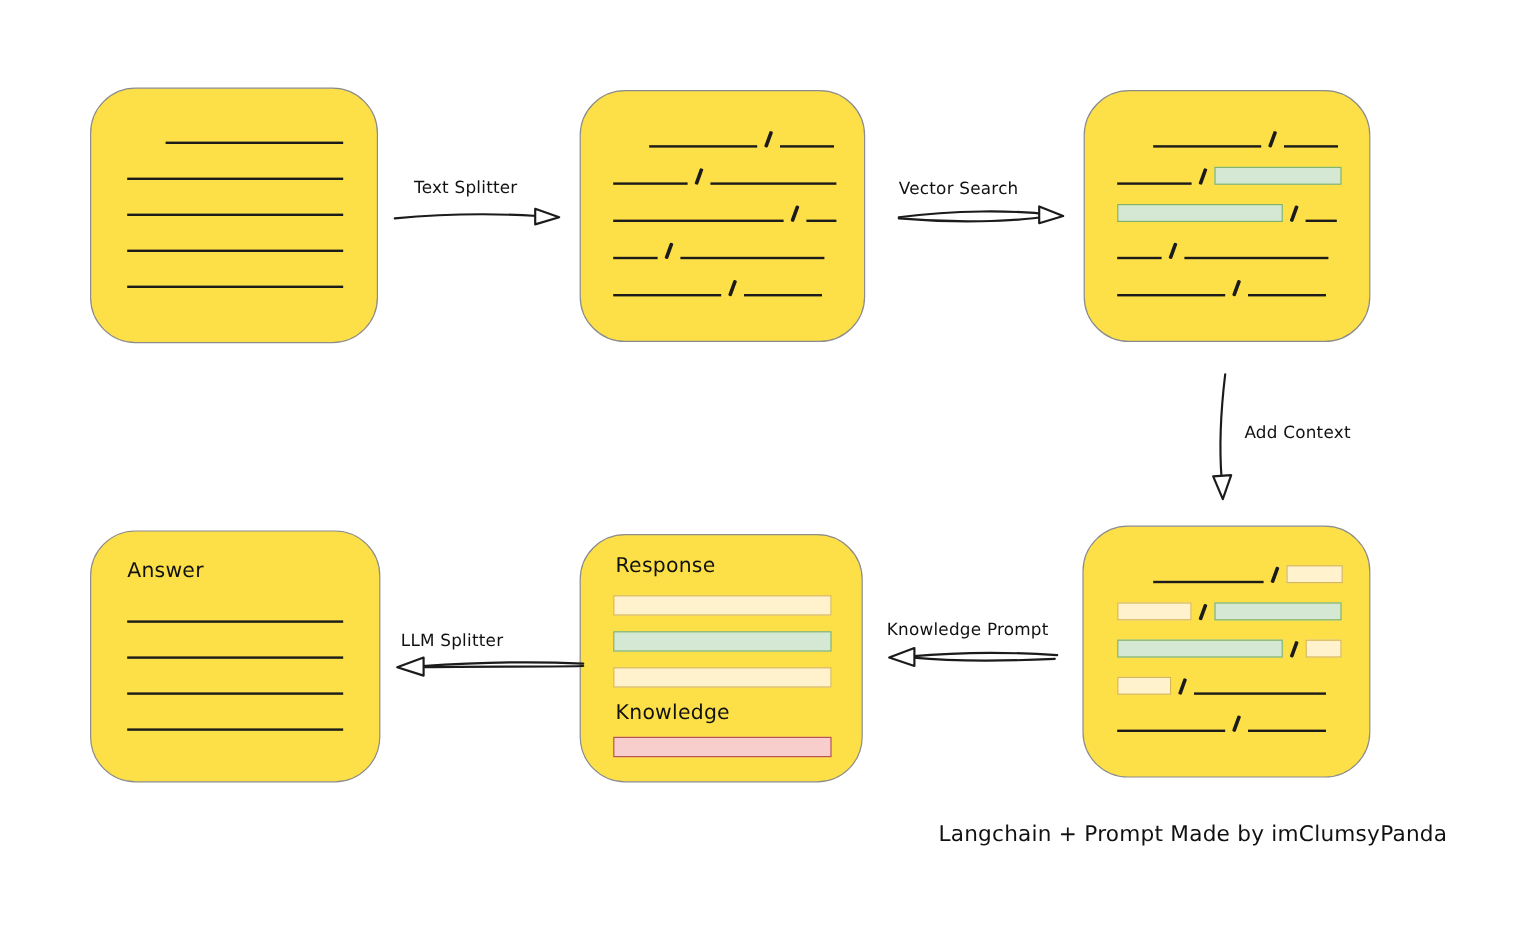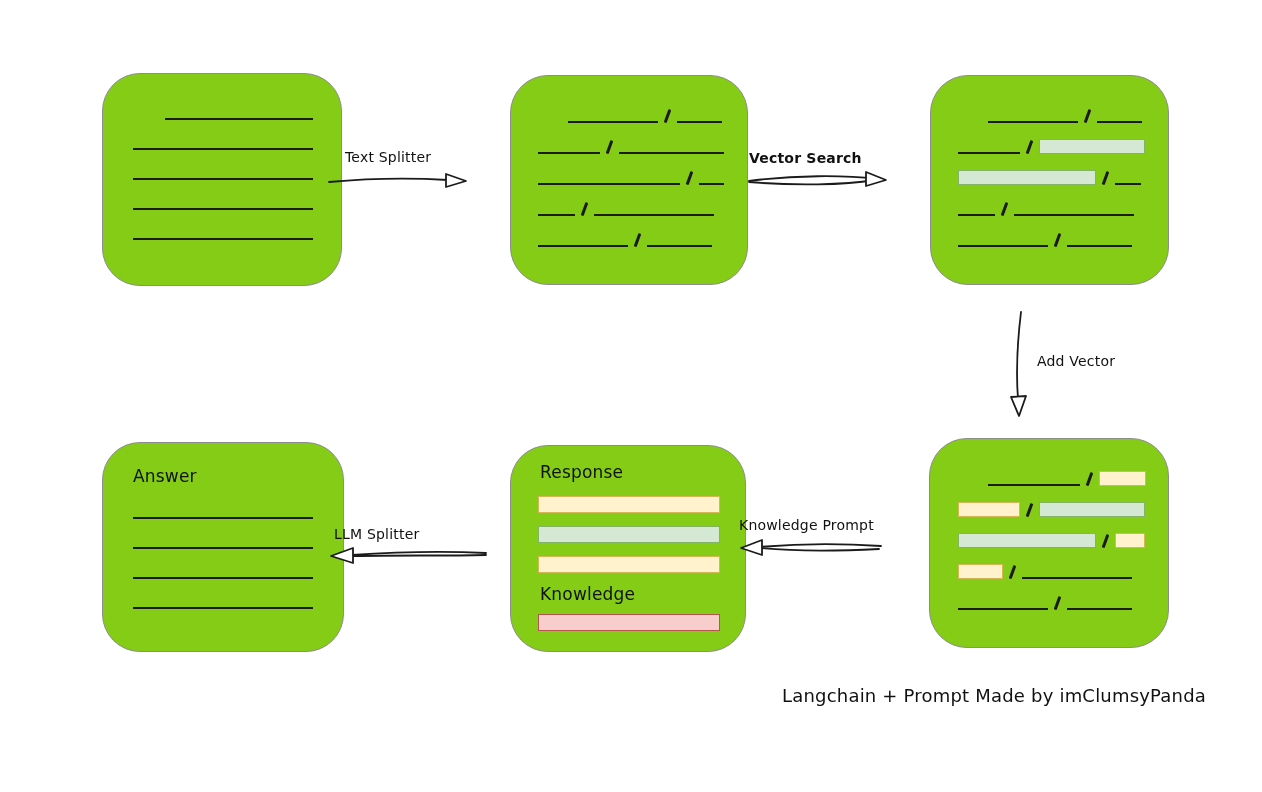--- a/index.html
+++ b/index.html
@@ -3,21 +3,21 @@
 <meta charset="utf-8">
 <style>
   html,body{margin:0;padding:0;background:#fff;}
   .canvas{
     position:relative;width:1262px;height:792px;background:var(--bg);
     font-family:"DejaVu Sans","Liberation Sans",sans-serif;color:var(--text);
     overflow:hidden;
   }
   .box{
     position:absolute;border:1.5px solid var(--box_border);
-    border-radius:38px;background:#84cc16;box-sizing:border-box;margin-left:27px;
+    border-radius:38px;background:#fde047;box-sizing:border-box;
   }
   .rows{position:absolute;}
   .row{display:flex;align-items:flex-end;}
   .doc-rows .row{height:30px;}
   .chunk-rows .row{height:31px;}
   .ans-rows .row{height:30px;}
   .seg{height:2px;background:var(--line);display:inline-block;}
   .indent{display:inline-block;height:1px;}
   .slash{
     display:inline-block;width:2.5px;height:14px;background:var(--line);
@@ -187,22 +187,22 @@
         <div class="row">
           <span class="seg" style="width: 180px;"></span>
         </div>
         <div class="row">
           <span class="seg" style="width: 180px;"></span>
         </div>
       </div>
   </div>
 
   <div class="lbl" style="left:345px;top:149px;">Text Splitter</div>
-  <div class="lbl" style="left:749px;top:150px;font-weight:bold;">Vector Search</div>
-  <div class="lbl" style="left:1037px;top:353px;">Add Vector</div>
+  <div class="lbl" style="left:749px;top:150px;">Vector Search</div>
+  <div class="lbl" style="left:1037px;top:353px;">Add Context</div>
   <div class="lbl" style="left:739px;top:517px;">Knowledge Prompt</div>
   <div class="lbl" style="left:334px;top:526px;">LLM Splitter</div>
 
   <div class="caption">Langchain + Prompt Made by imClumsyPanda</div>
 
   <svg class="overlay" width="1262" height="792" viewBox="0 0 1262 792">
     <g>
       <path d="M329,182 C372,178 416,178 448,180"></path>
       <polygon points="446,174 466,181 446,187"></polygon>
     </g>

